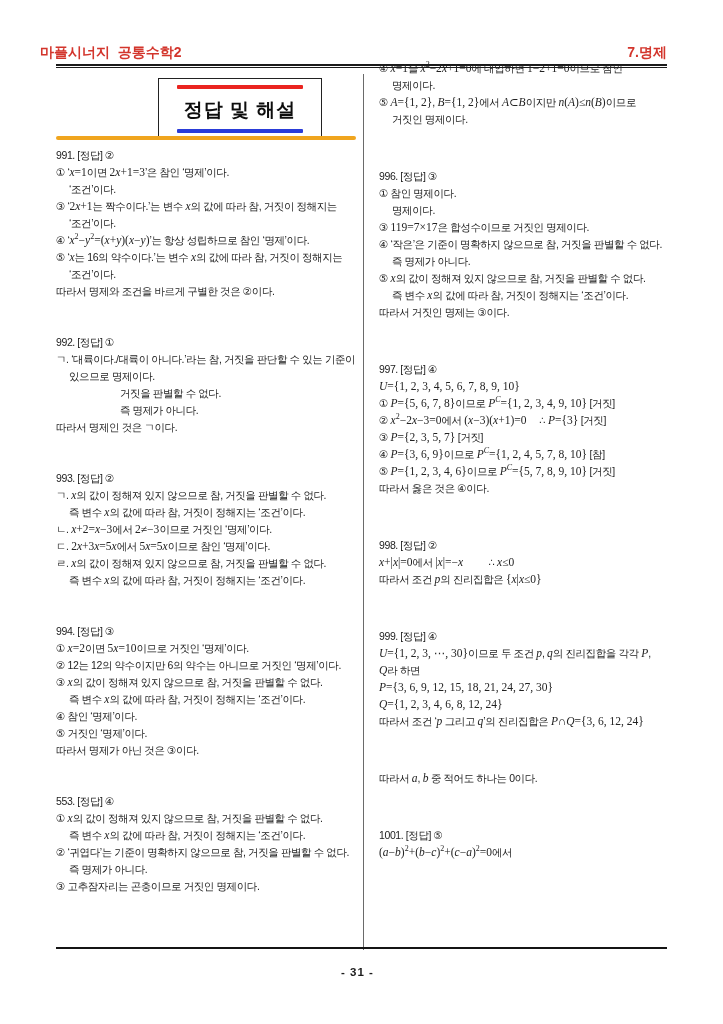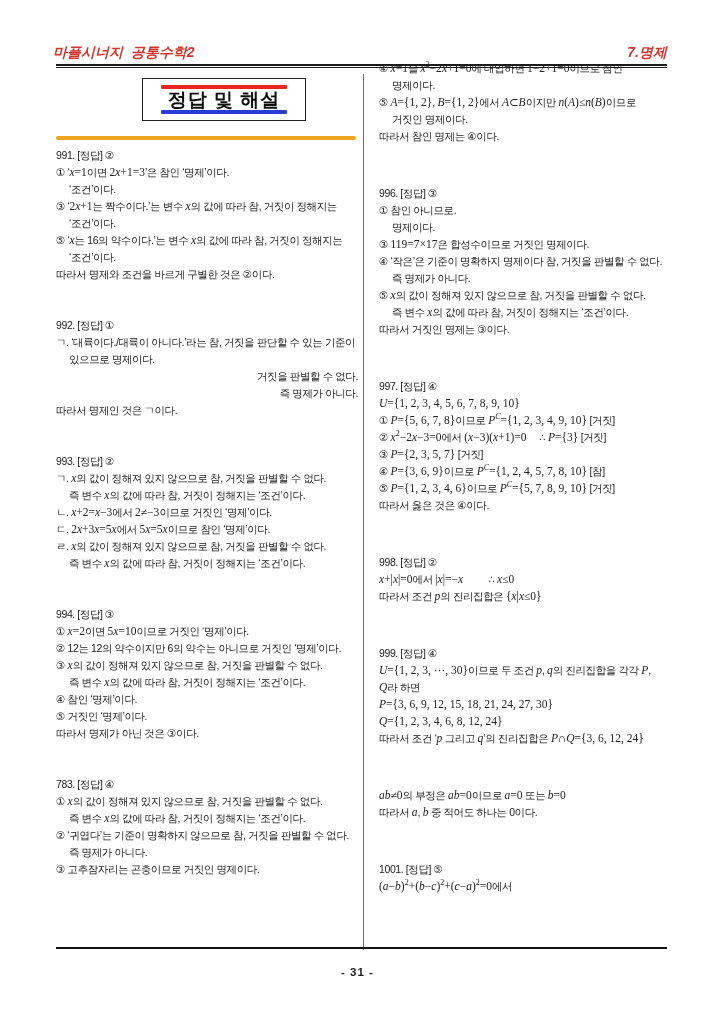--- a/index.html
+++ b/index.html
@@ -3,33 +3,33 @@
 <meta charset="utf-8">
 <style>
   html,body { margin:0; padding:0; background:#e9e9e9; }
   .page {
     position:relative; width:723px; height:1024px; margin:0 auto;
     background:#ffffff; overflow:hidden;
     font-family:"Liberation Sans","DejaVu Sans",sans-serif; color:#222222;
   }
   
   .hdr {
-    position:absolute; left:53px; right:56px; top:44px;
+    position:absolute; left:40px; right:56px; top:44px;
     display:flex; justify-content:space-between; align-items:baseline;
-    font-size:14px; font-weight:bold; color:var(--red-text,#d3352c);font-style:italic;
+    font-size:14px; font-weight:bold; color:var(--red-text,#d3352c);
   }
   .hdr span { white-space:pre; }
   .hdr-rule {
     position:absolute; left:56px; right:56px; top:64px; height:4px;
     border-top:2.5px solid #1b1b1b; border-bottom:1.2px solid #1b1b1b;
     box-sizing:border-box;
   }
   
   .title-box {
-    position:absolute; left:142px; top:78px; width:164px; height:43px;
+    position:absolute; left:158px; top:78px; width:164px; height:62px;
     border:1.8px solid #222; background:#fff; box-sizing:border-box;
     display:flex; flex-direction:column; align-items:center; justify-content:space-between;
     padding:6px 0;
   }
   .tbar { width:126px; height:4px; border-radius:1px; }
   .tbar.red  { background:var(--bar-red,#ea2420); }
   .tbar.blue { background:var(--bar-blue,#2a3cd8); }
   .title-text { font-size:19px; font-weight:bold; color:#0d0d0d; line-height:1; letter-spacing:1px; }
   .orange-rule {
     position:absolute; left:56px; top:136px; width:300px; height:3.5px;
@@ -38,21 +38,21 @@
   
   .col-divider { position:absolute; left:363px; top:74px; bottom:74px; width:1.2px; background:#6a6a6a; }
   .col { position:absolute; font-size:10.5px; line-height:17px; letter-spacing:-0.4px; }
   .col.left  { left:56px;  top:147px; width:302px; }
   .col.right { left:379px; top:60px;  width:291px; }
   .col.left  .sec { margin-bottom:34px; }
   .col.right .sec { margin-bottom:40px; }
   .sec-h { white-space:pre; }
   .line  { white-space:pre; }
   .line.ind1 { padding-left:13px; }
-  .line.ind2 { padding-left:64px;text-align:right; }
+  .line.ind2 { padding-left:64px; }
   
   .math { font-family:"Liberation Serif","DejaVu Serif",serif; font-size:11.5px; letter-spacing:0; }
   .math i { font-style:italic; }
   .math sup { font-size:8px; line-height:0; }
   
   .footer-rule { position:absolute; left:56px; right:56px; top:947px; border-top:2px solid #141414; }
   .page-num {
     position:absolute; left:0; right:8px; top:966px; text-align:center;
     font-size:11.5px; font-weight:bold; letter-spacing:1px; color:#1c1c1c;
   }
@@ -75,20 +75,21 @@
   <div class="orange-rule"></div>
 
   <div class="col-divider"></div>
   <div class="col left" id="col-left">
       <div class="sec">
         <div class="sec-h">991. [정답] ②</div>
         <div class="line">① ‘<span class="math"><i>x</i>=1</span>이면 <span class="math">2<i>x</i>+1=3</span>’은 참인 ‘명제’이다.</div>
         <div class="line ind1">‘조건’이다.</div>
         <div class="line">③ ‘<span class="math">2<i>x</i>+1</span>는 짝수이다.’는 변수 <span class="math"><i>x</i></span>의 값에 따라 참, 거짓이 정해지는</div>
         <div class="line ind1">‘조건’이다.</div>
+        <div class="line">④ ‘<span class="math"><i>x</i><sup>2</sup>−<i>y</i><sup>2</sup>=(<i>x</i>+<i>y</i>)(<i>x</i>−<i>y</i>)</span>’는 항상 성립하므로 참인 ‘명제’이다.</div>
         <div class="line">⑤ ‘<span class="math"><i>x</i></span>는 16의 약수이다.’는 변수 <span class="math"><i>x</i></span>의 값에 따라 참, 거짓이 정해지는</div>
         <div class="line ind1">‘조건’이다.</div>
         <div class="line">따라서 명제와 조건을 바르게 구별한 것은 ②이다.</div>
       </div>
       <div class="sec">
         <div class="sec-h">992. [정답] ①</div>
         <div class="line">ㄱ. ‘대륙이다./대륙이 아니다.’라는 참, 거짓을 판단할 수 있는 기준이</div>
         <div class="line ind1">있으므로 명제이다.</div>
         <div class="line ind2">거짓을 판별할 수 없다.</div>
         <div class="line ind2">즉 명제가 아니다.</div>
@@ -107,42 +108,41 @@
         <div class="sec-h">994. [정답] ③</div>
         <div class="line">① <span class="math"><i>x</i>=2</span>이면 <span class="math">5<i>x</i>=10</span>이므로 거짓인 ‘명제’이다.</div>
         <div class="line">② 12는 12의 약수이지만 6의 약수는 아니므로 거짓인 ‘명제’이다.</div>
         <div class="line">③ <span class="math"><i>x</i></span>의 값이 정해져 있지 않으므로 참, 거짓을 판별할 수 없다.</div>
         <div class="line ind1">즉 변수 <span class="math"><i>x</i></span>의 값에 따라 참, 거짓이 정해지는 ‘조건’이다.</div>
         <div class="line">④ 참인 ‘명제’이다.</div>
         <div class="line">⑤ 거짓인 ‘명제’이다.</div>
         <div class="line">따라서 명제가 아닌 것은 ③이다.</div>
       </div>
       <div class="sec">
-        <div class="sec-h">783. [정답] ④</div>
+        <div class="sec-h">553. [정답] ④</div>
         <div class="line">① <span class="math"><i>x</i></span>의 값이 정해져 있지 않으므로 참, 거짓을 판별할 수 없다.</div>
         <div class="line ind1">즉 변수 <span class="math"><i>x</i></span>의 값에 따라 참, 거짓이 정해지는 ‘조건’이다.</div>
         <div class="line">② ‘귀엽다’는 기준이 명확하지 않으므로 참, 거짓을 판별할 수 없다.</div>
         <div class="line ind1">즉 명제가 아니다.</div>
         <div class="line">③ 고추잠자리는 곤충이므로 거짓인 명제이다.</div>
       </div>
     </div>
   <div class="col right" id="col-right">
       <div class="sec">
         <div class="line">④ <span class="math"><i>x</i>=1</span>을 <span class="math"><i>x</i><sup>2</sup>−2<i>x</i>+1=0</span>에 대입하면 <span class="math">1−2+1=0</span>이므로 참인</div>
         <div class="line ind1">명제이다.</div>
         <div class="line">⑤ <span class="math"><i>A</i>={1, 2}</span>, <span class="math"><i>B</i>={1, 2}</span>에서 <span class="math"><i>A</i>⊂<i>B</i></span>이지만 <span class="math"><i>n</i>(<i>A</i>)≤<i>n</i>(<i>B</i>)</span>이므로</div>
         <div class="line ind1">거짓인 명제이다.</div>
-        <div class="line">따라서 참인 명제는 ④이다.</div>
       </div>
       <div class="sec">
         <div class="sec-h">996. [정답] ③</div>
-        <div class="line">① 참인 아니므로.</div>
+        <div class="line">① 참인 명제이다.</div>
         <div class="line ind1">명제이다.</div>
         <div class="line">③ <span class="math">119=7×17</span>은 합성수이므로 거짓인 명제이다.</div>
-        <div class="line">④ ‘작은’은 기준이 명확하지 명제이다 참, 거짓을 판별할 수 없다.</div>
+        <div class="line">④ ‘작은’은 기준이 명확하지 않으므로 참, 거짓을 판별할 수 없다.</div>
         <div class="line ind1">즉 명제가 아니다.</div>
         <div class="line">⑤ <span class="math"><i>x</i></span>의 값이 정해져 있지 않으므로 참, 거짓을 판별할 수 없다.</div>
         <div class="line ind1">즉 변수 <span class="math"><i>x</i></span>의 값에 따라 참, 거짓이 정해지는 ‘조건’이다.</div>
         <div class="line">따라서 거짓인 명제는 ③이다.</div>
       </div>
       <div class="sec">
         <div class="sec-h">997. [정답] ④</div>
         <div class="line"><span class="math"><i>U</i>={1, 2, 3, 4, 5, 6, 7, 8, 9, 10}</span></div>
         <div class="line">① <span class="math"><i>P</i>={5, 6, 7, 8}</span>이므로 <span class="math"><i>P</i><sup><i>C</i></sup>={1, 2, 3, 4, 9, 10}</span> [거짓]</div>
         <div class="line">② <span class="math"><i>x</i><sup>2</sup>−2<i>x</i>−3=0</span>에서 <span class="math">(<i>x</i>−3)(<i>x</i>+1)=0</span>     ∴ <span class="math"><i>P</i>={3}</span> [거짓]</div>
@@ -158,21 +158,20 @@
       </div>
       <div class="sec">
         <div class="sec-h">999. [정답] ④</div>
         <div class="line"><span class="math"><i>U</i>={1, 2, 3, ⋯, 30}</span>이므로 두 조건 <span class="math"><i>p</i></span>, <span class="math"><i>q</i></span>의 진리집합을 각각 <span class="math"><i>P</i></span>,</div>
         <div class="line"><span class="math"><i>Q</i></span>라 하면</div>
         <div class="line"><span class="math"><i>P</i>={3, 6, 9, 12, 15, 18, 21, 24, 27, 30}</span></div>
         <div class="line"><span class="math"><i>Q</i>={1, 2, 3, 4, 6, 8, 12, 24}</span></div>
         <div class="line">따라서 조건 ‘<span class="math"><i>p</i></span> 그리고 <span class="math"><i>q</i></span>’의 진리집합은 <span class="math"><i>P</i>∩<i>Q</i>={3, 6, 12, 24}</span></div>
       </div>
       <div class="sec">
-        <div class="line"><span class="math"><i>ab</i>≠0</span>의 부정은 <span class="math"><i>ab</i>=0</span>이므로 <span class="math"><i>a</i>=0</span> 또는 <span class="math"><i>b</i>=0</span></div>
         <div class="line">따라서 <span class="math"><i>a</i></span>, <span class="math"><i>b</i></span> 중 적어도 하나는 0이다.</div>
       </div>
       <div class="sec">
         <div class="sec-h">1001. [정답] ⑤</div>
         <div class="line"><span class="math">(<i>a</i>−<i>b</i>)<sup>2</sup>+(<i>b</i>−<i>c</i>)<sup>2</sup>+(<i>c</i>−<i>a</i>)<sup>2</sup>=0</span>에서</div>
       </div>
     </div>
 
   <div class="footer-rule"></div>
   <div class="page-num">- 31 -</div>

